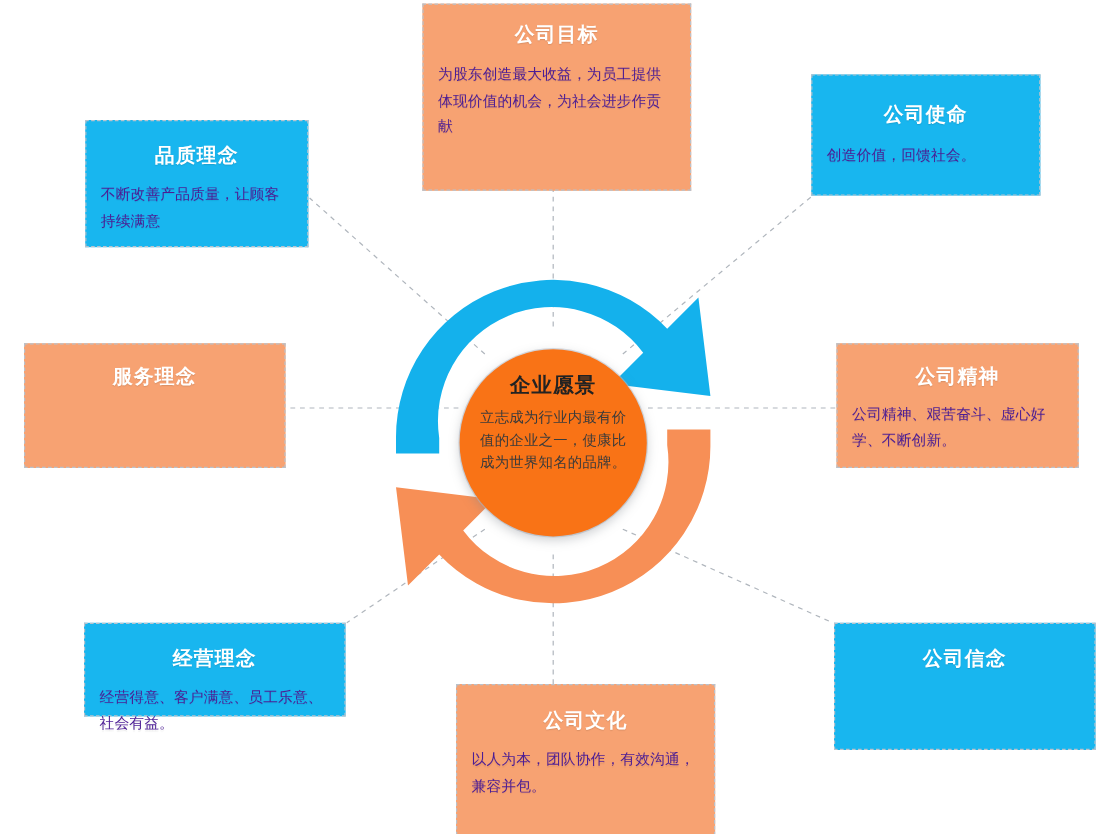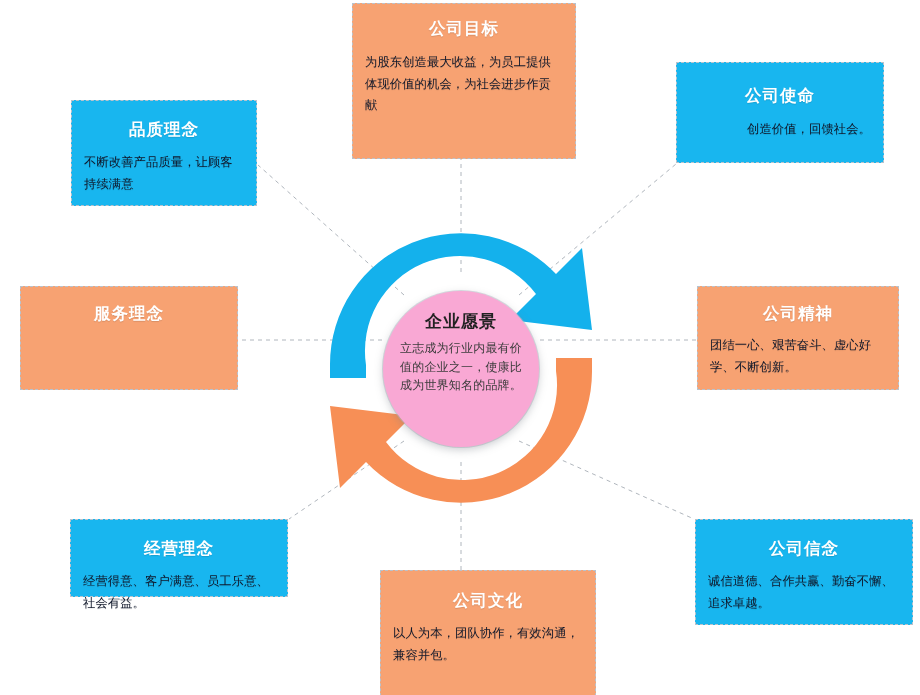--- a/index.html
+++ b/index.html
@@ -40,21 +40,21 @@
   }
 
   
   .center-circle {
     position: absolute;
     left: 383px;
     top: 291px;
     width: 156px;
     height: 156px;
     border-radius: 50%;
-    background: #f9a8d4;
+    background: #f97316;
     box-shadow: 0 3px 9px rgba(120,125,135,0.38), 0 0 0 1px rgba(190,195,205,0.55);
     z-index: 6;
     display: flex;
     flex-direction: column;
     align-items: center;
     justify-content: flex-start;
     padding-top: 22px;
     box-sizing: border-box;
   }
   .center-title {
@@ -88,41 +88,41 @@
   .node-title {
     color: #ffffff;
     font-weight: bold;
     font-size: 16.5px;
     text-align: center;
     letter-spacing: 1px;
     text-shadow: 0 1px 1px rgba(0,0,0,0.12);
     margin: 0;
   }
   .node-body {
-    color: #0f172a;
+    color: #4c1d95;
     font-size: 12.3px;
     line-height: 1.75;
     text-align: left;
     letter-spacing: 0.1px;
     text-shadow: 0 1px 1px rgba(0,0,0,0.08);
     margin: 0;
   }
 
   
   #node-goal      { left: 352px; top: 3px;   width: 224px; height: 156px; }
   #node-goal      .node-title { margin-top: 14px; }
   #node-goal      .node-body  { margin-top: 12px; }
 
   #node-quality   { left: 71px;  top: 58px;  width: 186px; height: 106px; margin-top: 42px; }
   #node-quality   .node-title { margin-top: 18px; }
   #node-quality   .node-body  { margin-top: 11px; }
 
-  #node-mission   { left: 676px; top: 62px;  width: 208px; height: 101px; }
+  #node-mission   { left: 676px; top: 62px;  width: 191px; height: 101px; }
   #node-mission   .node-title { margin-top: 22px; }
-  #node-mission   .node-body  { margin-top: 12px; text-align: right; }
+  #node-mission   .node-body  { margin-top: 12px; text-align: left; }
 
   #node-service   { left: 20px;  top: 286px; width: 218px; height: 104px; }
   #node-service   .node-title { margin-top: 16px; }
   #node-service   .node-body  { margin-top: 10px; }
 
   #node-spirit    { left: 697px; top: 286px; width: 202px; height: 104px; }
   #node-spirit    .node-title { margin-top: 16px; }
   #node-spirit    .node-body  { margin-top: 10px; }
 
   #node-operation { left: 70px;  top: 519px; width: 218px; height: 78px; }
@@ -203,31 +203,30 @@
     <div class="node-title">公司使命</div>
     <div class="node-body">创造价值，回馈社会。</div>
   </div>
 
   <div id="node-service" class="node orange">
     <div class="node-title">服务理念</div>
   </div>
 
   <div id="node-spirit" class="node orange">
     <div class="node-title">公司精神</div>
-    <div class="node-body">团结一心、艰苦奋斗、虚心好学、不断创新。</div>
+    <div class="node-body">公司精神、艰苦奋斗、虚心好学、不断创新。</div>
   </div>
 
   <div id="node-operation" class="node blue">
     <div class="node-title">经营理念</div>
     <div class="node-body">经营得意、客户满意、员工乐意、社会有益。</div>
   </div>
 
   <div id="node-belief" class="node blue">
     <div class="node-title">公司信念</div>
-    <div class="node-body">诚信道德、合作共赢、勤奋不懈、追求卓越。</div>
   </div>
 
   <div id="node-culture" class="node orange">
     <div class="node-title">公司文化</div>
     <div class="node-body">以人为本，团队协作，有效沟通，兼容并包。</div>
   </div>
 
 </div>
 
 </body></html>

